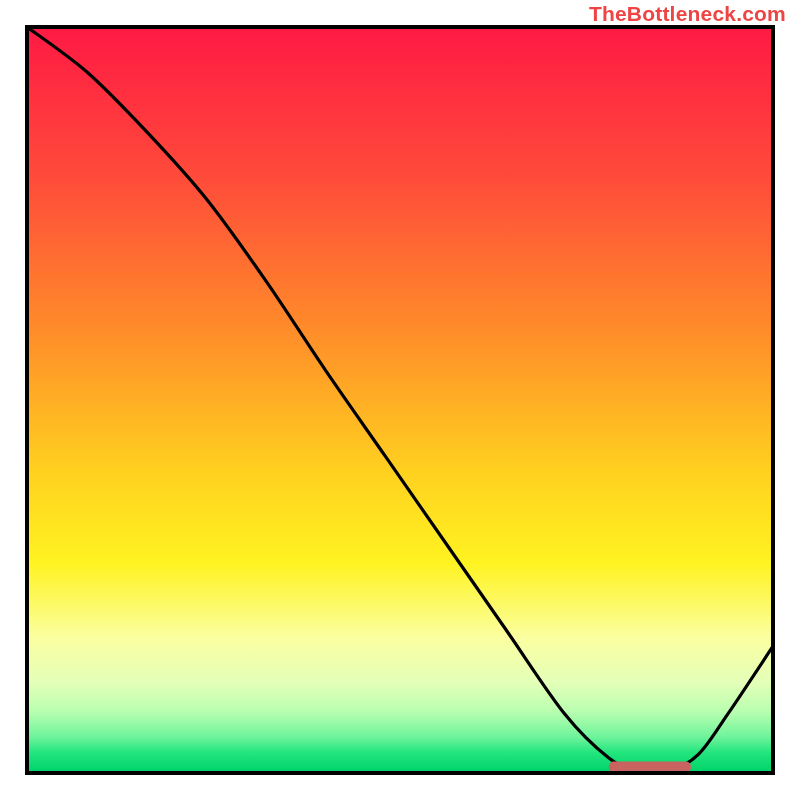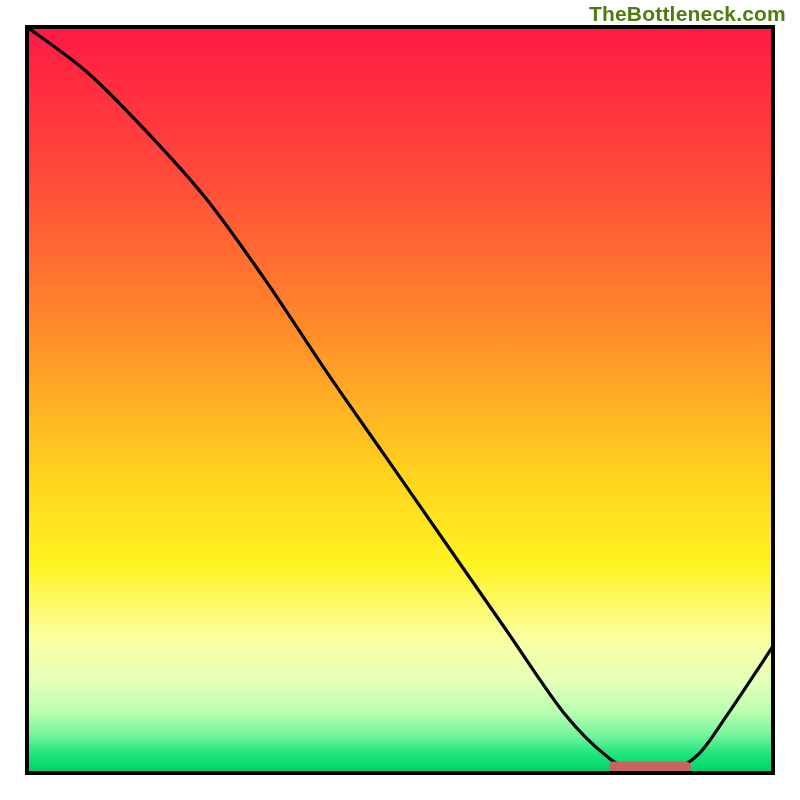--- a/index.html
+++ b/index.html
@@ -10,21 +10,21 @@
     overflow: hidden;
     background: #fff;
   }
   .watermark {
     position: absolute;
     top: 2px;
     right: 14px;
     font-family: Arial, Helvetica, sans-serif;
     font-size: 21px;
     font-weight: bold;
-    color: #4d7c0f;
+    color: #ef4444;
     letter-spacing: 0.2px;
   }
   svg {
     display: block;
   }
 </style>
 </head>
 <body>
 
 <svg id="chart-svg" width="800" height="800" viewBox="0 0 800 800">

